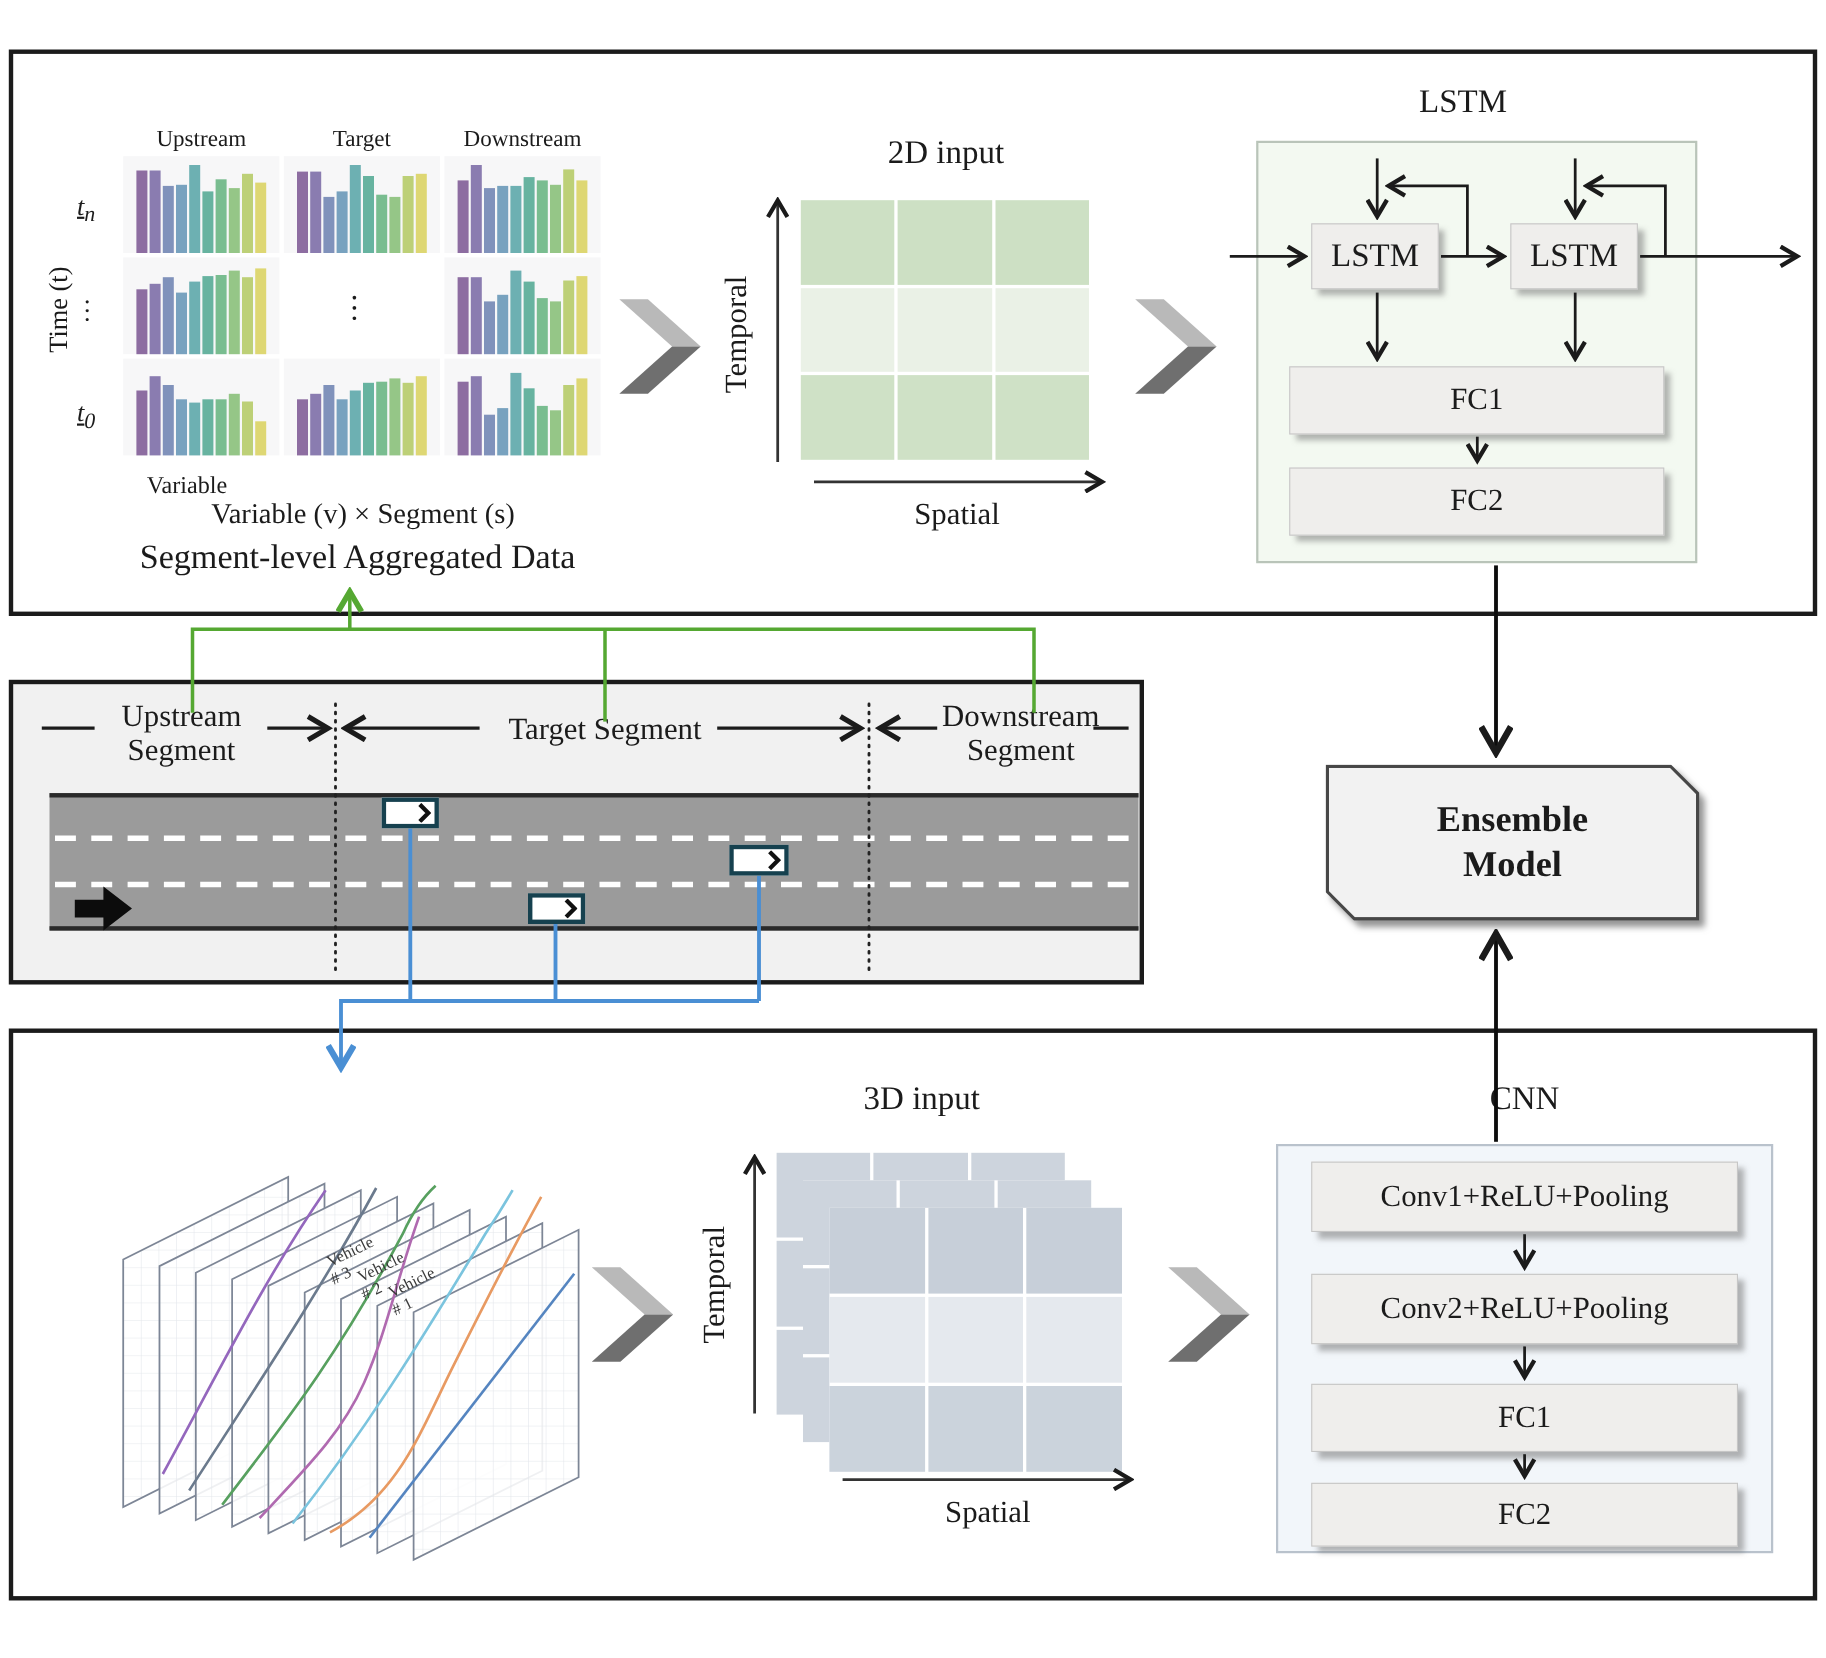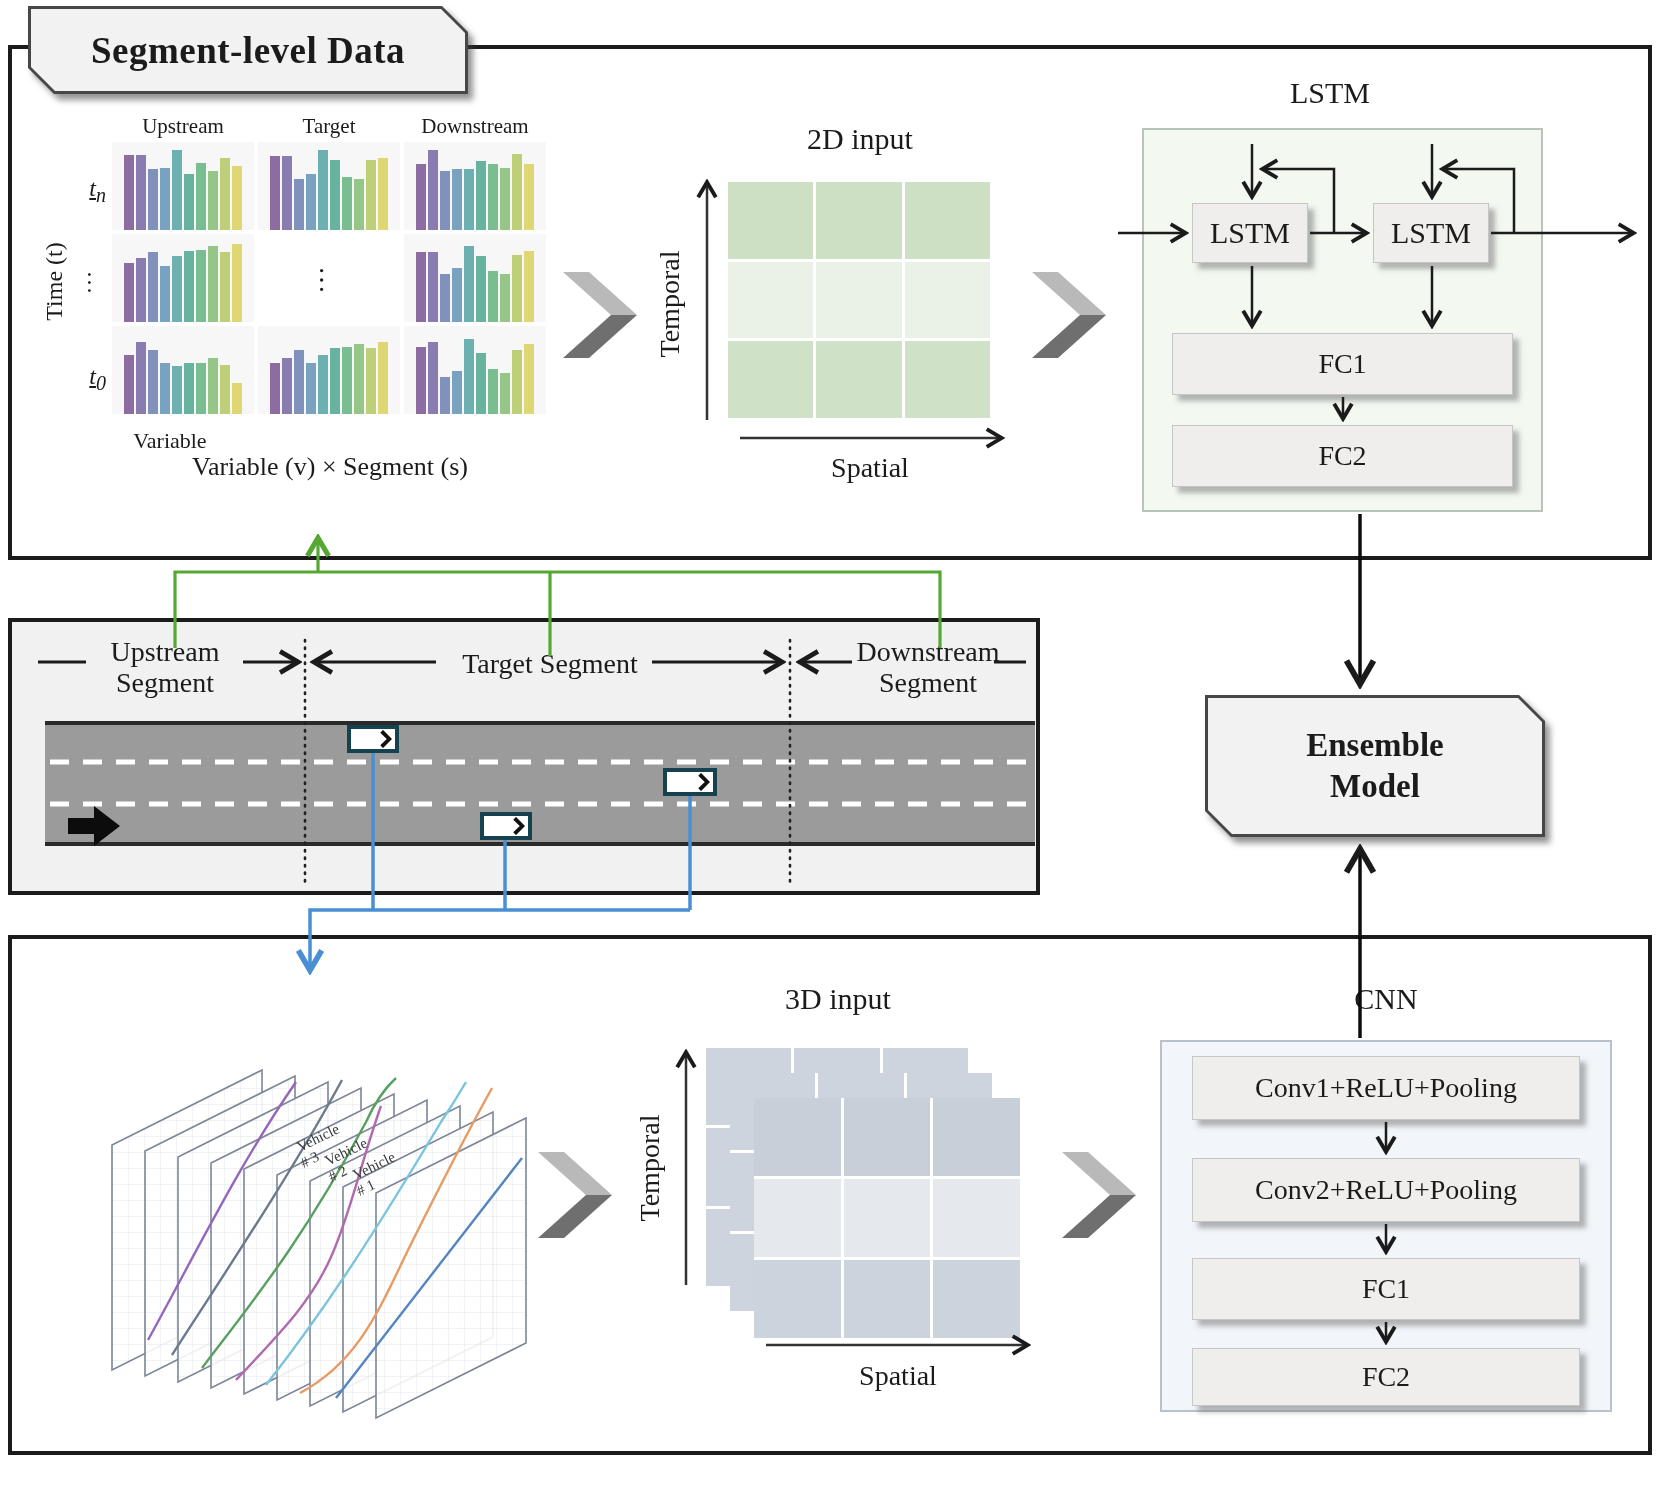--- a/index.html
+++ b/index.html
@@ -8,21 +8,21 @@
   .abs{position:absolute;}
   .box{position:absolute;border:4px solid #1b1b1b;background:#fff;z-index:5;box-sizing:border-box;}
   #road-box{background:#f1f1f1;}
   .tag-wrap{position:absolute;z-index:60;filter:drop-shadow(5px 6px 3px rgba(60,60,60,0.55));}
   .tag-outer{position:absolute;inset:0;background:#474747;
     clip-path:polygon(0 0,calc(100% - 26px) 0,100% 26px,100% 100%,26px 100%,0 calc(100% - 26px));}
   .tag-inner{position:absolute;inset:3px;background:#f2f2f2;display:flex;align-items:center;justify-content:center;
     clip-path:polygon(0 0,calc(100% - 24px) 0,100% 24px,100% 100%,24px 100%,0 calc(100% - 24px));}
   .tag-text{font-weight:bold;font-size:37px;letter-spacing:0.5px;}
   .hdr{position:absolute;font-size:21px;text-align:center;z-index:12;}
-  .rowlab{position:absolute;font-size:24px;font-style:italic;z-index:12;text-align:right;text-decoration:underline;}
+  .rowlab{position:absolute;font-size:24px;font-style:italic;z-index:12;text-align:left;text-decoration:underline;}
   .vdots{transform:rotate(90deg);font-style:normal;letter-spacing:2px;}
   .rot-l{transform:rotate(-90deg);transform-origin:center center;}
   .axis-label{position:absolute;font-size:28px;z-index:12;white-space:nowrap;}
   .sec-title{position:absolute;font-size:30px;z-index:12;white-space:nowrap;text-align:center;}
   #charts-grid{position:absolute;left:112px;top:142px;display:grid;
      grid-template-columns:142px 142px 142px;grid-auto-rows:88px;gap:4px;z-index:10;}
   .mini-cell{background:#f7f7f8;display:flex;align-items:flex-end;justify-content:center;
      gap:2px;padding:5px 4px 0 4px;box-sizing:border-box;}
   .mini-cell.empty{align-items:center;background:#fff;}
   .bar{width:10px;}
@@ -41,26 +41,20 @@
 </style>
 </head>
 <body>
 
 <div id="stage">
 
   <div class="box" id="top-box" style="left:8px;top:45px;width:1644px;height:515px;"></div>
   <div class="box" id="road-box" style="left:8px;top:618px;width:1032px;height:277px;"></div>
   <div class="box" id="bottom-box" style="left:8px;top:935px;width:1644px;height:520px;"></div>
 
-  <div class="tag-wrap" style="left:28px;top:6px;width:440px;height:88px;">
-    <div class="tag-outer"></div>
-    <div class="tag-inner">
-        <span class="tag-text">Segment-level Data</span>
-      </div>
-  </div>
 
   <div class="hdr" style="left:112px;top:114px;width:142px;">Upstream</div>
   <div class="hdr" style="left:258px;top:114px;width:142px;">Target</div>
   <div class="hdr" style="left:404px;top:114px;width:142px;">Downstream</div>
 
   <div class="rowlab" style="left:70px;top:175px;width:36px;">
     <span>t</span><sub>n</sub>
   </div>
   <div class="rowlab" style="left:72px;top:270px;width:36px;">
     <span class="vdots" style="display:inline-block;">…</span>
@@ -167,20 +161,21 @@
         <div class="bar" style="height: 61px; background: rgb(103, 179, 160);"></div>
         <div class="bar" style="height: 45px; background: rgb(121, 189, 144);"></div>
         <div class="bar" style="height: 41px; background: rgb(149, 198, 135);"></div>
         <div class="bar" style="height: 64px; background: rgb(189, 208, 119);"></div>
         <div class="bar" style="height: 70px; background: rgb(222, 215, 115);"></div>
       </div>
     </div>
 
   <div class="hdr" style="left:99px;top:428px;width:142px;font-size:22px;">Variable</div>
   <div class="sec-title" style="left:130px;top:452px;width:400px;font-size:26px;">Variable (v) × Segment (s)</div>
+  <div class="sec-title" style="left:90px;top:488px;width:470px;font-size:31px;">Segment-level Aggregated Data</div>
 
   <div class="sec-title" style="left:740px;top:122px;width:240px;">2D input</div>
   <div class="gridbox" id="grid2d" style="left:728px;top:182px;width:262px;height:236px;">
       <div style="background: rgb(205, 224, 196);"></div>
       <div style="background: rgb(205, 224, 196);"></div>
       <div style="background: rgb(205, 224, 196);"></div>
       <div style="background: rgb(234, 241, 230);"></div>
       <div style="background: rgb(234, 241, 230);"></div>
       <div style="background: rgb(234, 241, 230);"></div>
       <div style="background: rgb(207, 225, 198);"></div>

